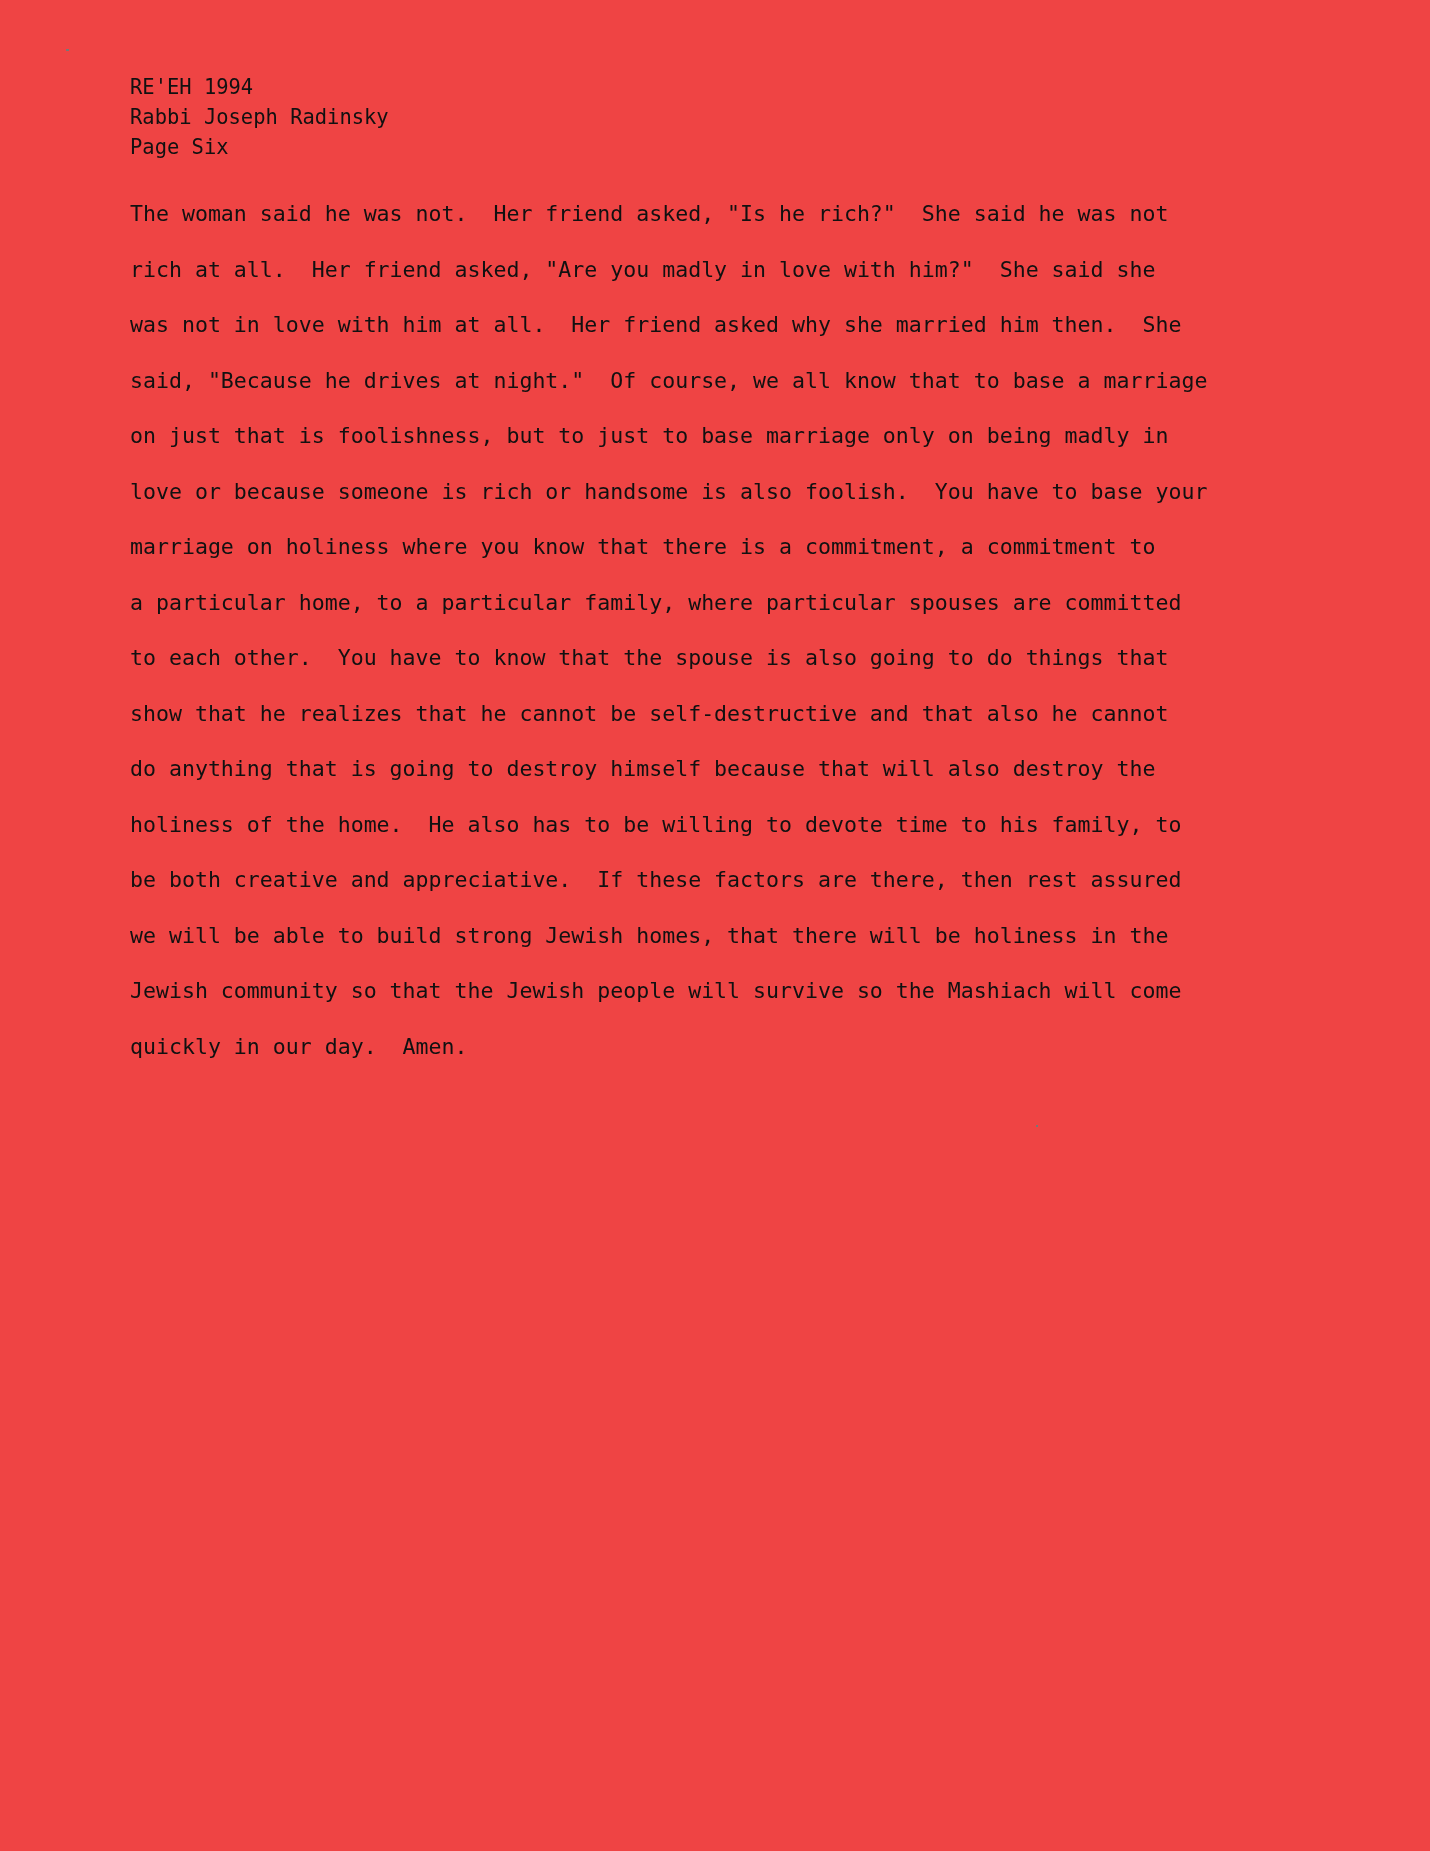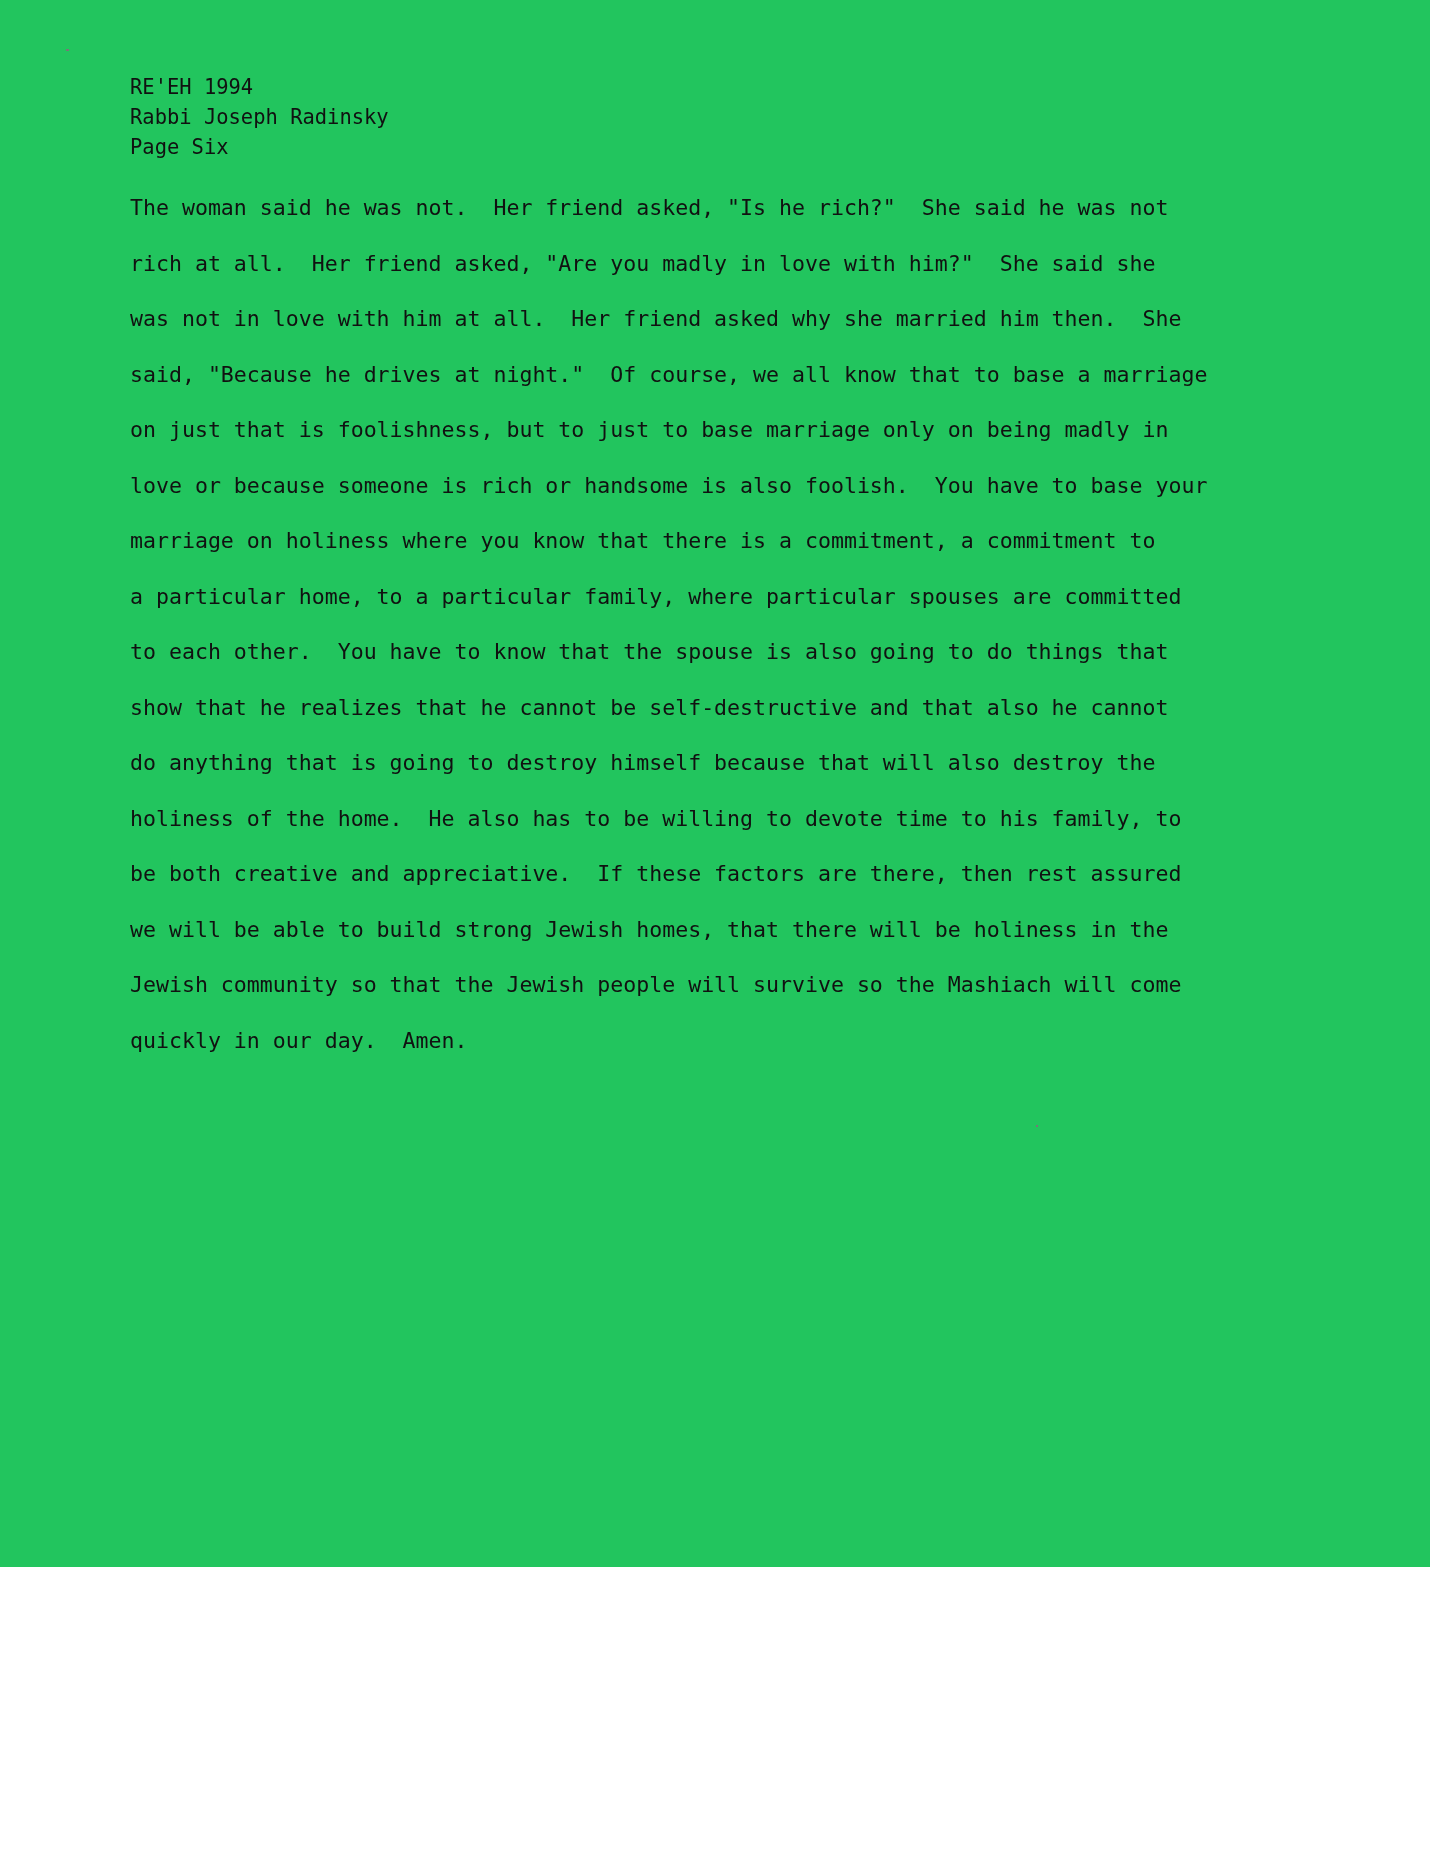--- a/index.html
+++ b/index.html
@@ -1,24 +1,24 @@
 <!DOCTYPE html>
 <html><head>
 <meta charset="utf-8">
 <style>
   html, body { margin: 0; padding: 0; background: #ffffff; }
   body { width: 1430px; height: 1851px; position: relative; overflow: hidden; }
-  .page { position: absolute; left: 0; top: 0; width: 1430px; height: 1567px; background: #22c55e; }
+  .page { position: absolute; left: 0; top: 0; width: 1430px; height: 1851px; background: #ef4444; }
   .header { position: absolute; left: 130px; top: 72px; }
   .header-line {
     font-family: "DejaVu Sans Mono", "Liberation Mono", monospace;
     font-size: 22px; line-height: 30px; color: #111;
     white-space: pre; transform: scaleX(0.93); transform-origin: left center;
   }
-  .body-text { position: absolute; left: 130px; top: 180px; }
+  .body-text { position: absolute; left: 130px; top: 186px; }
   .body-line {
     font-family: "DejaVu Sans Mono", "Liberation Mono", monospace;
     font-size: 22px; line-height: 55.5px; height: 55.5px; color: #111;
     white-space: pre; transform: scaleX(0.98); transform-origin: left center;
   }
   .speck { position: absolute; background: #777; }
 </style>
 </head>
 <body>
 

